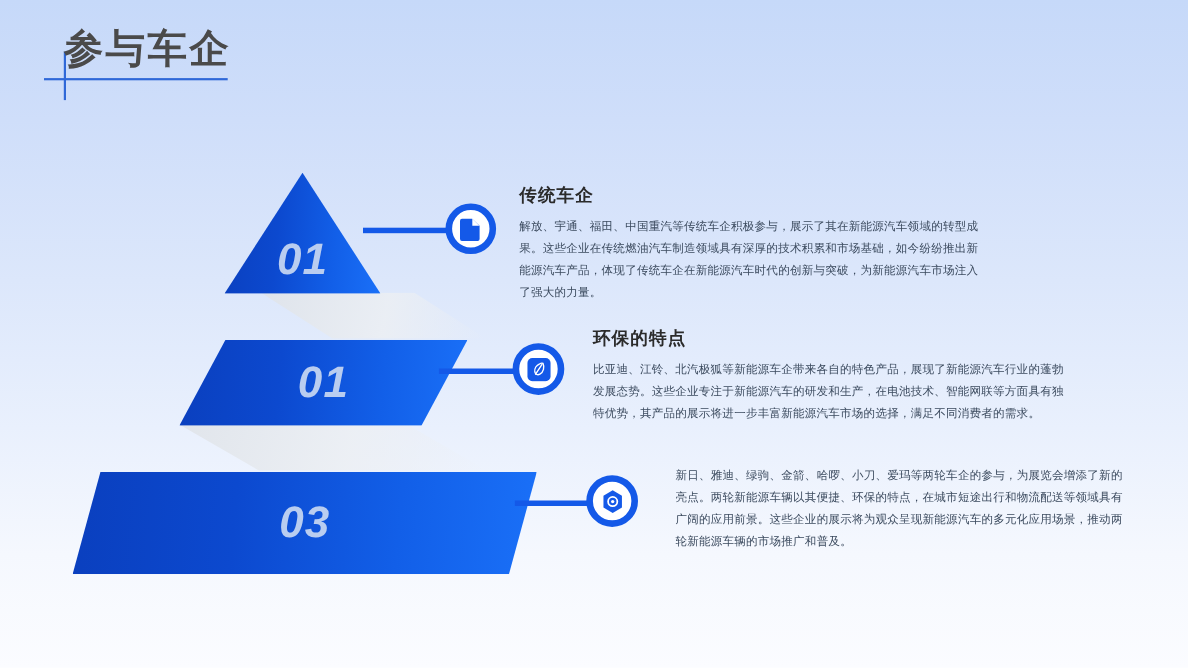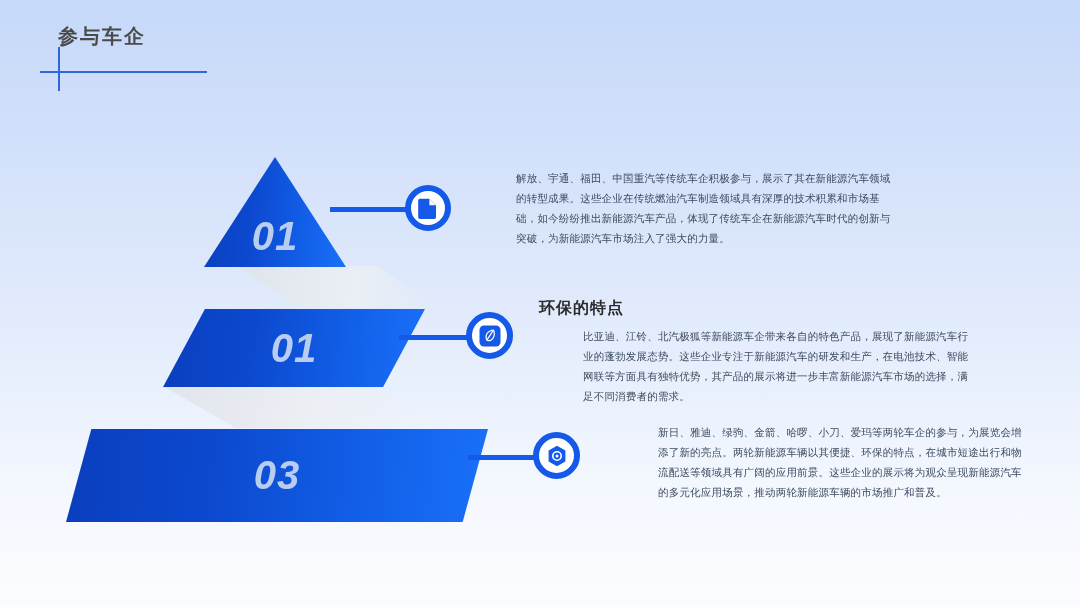--- a/index.html
+++ b/index.html
@@ -8,21 +8,21 @@
     font-family:"Liberation Sans", sans-serif;
     background:linear-gradient(180deg,#c6d9f9 0%,#cfdefa 18%,#dce7fb 42%,#e9f0fd 64%,#f5f8fe 83%,#fbfcff 100%);
     overflow:hidden;
     position:relative;
   }
 
   
   #title-block { position:absolute; left:30px; top:14px; width:300px; height:70px; }
   #title-text {
     position:absolute; left:28px; top:12px;
-    font-size:20px; font-weight:bold; color:#4a4a4a;
+    font-size:36px; font-weight:bold; color:#4a4a4a;
     letter-spacing:2px; line-height:1;
   }
   #title-rule {
     position:absolute; left:10px; top:57px; width:167px; height:2px;
     background:#2f68d8;
   }
   #title-vrule {
     position:absolute; left:28px; top:33px; width:2px; height:44px;
     background:#2f68d8;
   }
@@ -75,21 +75,20 @@
 
   
   .txt-block { position:absolute; }
   .txt-head {
     font-size:16px; font-weight:bold; color:#2b2b2b;
     letter-spacing:1px; margin-bottom:7px;
   }
   .txt-body {
     font-size:10.5px; color:#3b4a5e; line-height:1.92;
     letter-spacing:.2px;
-    margin-left:44px;
   }
   #txt-1 { left:472px; top:168px; width:420px; }
   #txt-2 { left:539px; top:298px; width:432px; }
   #txt-3 { left:614px; top:422px; width:410px; }
 </style>
 </head>
 <body>
 
 <div id="title-block">
   <div id="title-rule"></div>
@@ -139,20 +138,21 @@
   <div class="bubble" id="bubble-3">
     <svg width="22" height="22" viewBox="0 0 22 22">
       <path d="M11 0.7 19.4 5.6v10.8L11 21.3 2.6 16.4V5.6Z" fill="#1459e8"></path>
       <circle cx="11" cy="11" r="4.2" fill="none" stroke="#ffffff" stroke-width="1.6"></circle>
       <circle cx="11" cy="11" r="1.5" fill="#ffffff"></circle>
     </svg>
   </div>
 </div>
 
 <div class="txt-block" id="txt-1">
+  <div class="txt-head">传统车企</div>
   <div class="txt-body">解放、宇通、福田、中国重汽等传统车企积极参与，展示了其在新能源汽车领域的转型成果。这些企业在传统燃油汽车制造领域具有深厚的技术积累和市场基础，如今纷纷推出新能源汽车产品，体现了传统车企在新能源汽车时代的创新与突破，为新能源汽车市场注入了强大的力量。</div>
 </div>
 
 <div class="txt-block" id="txt-2">
   <div class="txt-head">环保的特点</div>
   <div class="txt-body">比亚迪、江铃、北汽极狐等新能源车企带来各自的特色产品，展现了新能源汽车行业的蓬勃发展态势。这些企业专注于新能源汽车的研发和生产，在电池技术、智能网联等方面具有独特优势，其产品的展示将进一步丰富新能源汽车市场的选择，满足不同消费者的需求。</div>
 </div>
 
 <div class="txt-block" id="txt-3">
   <div class="txt-body">新日、雅迪、绿驹、金箭、哈啰、小刀、爱玛等两轮车企的参与，为展览会增添了新的亮点。两轮新能源车辆以其便捷、环保的特点，在城市短途出行和物流配送等领域具有广阔的应用前景。这些企业的展示将为观众呈现新能源汽车的多元化应用场景，推动两轮新能源车辆的市场推广和普及。</div>

